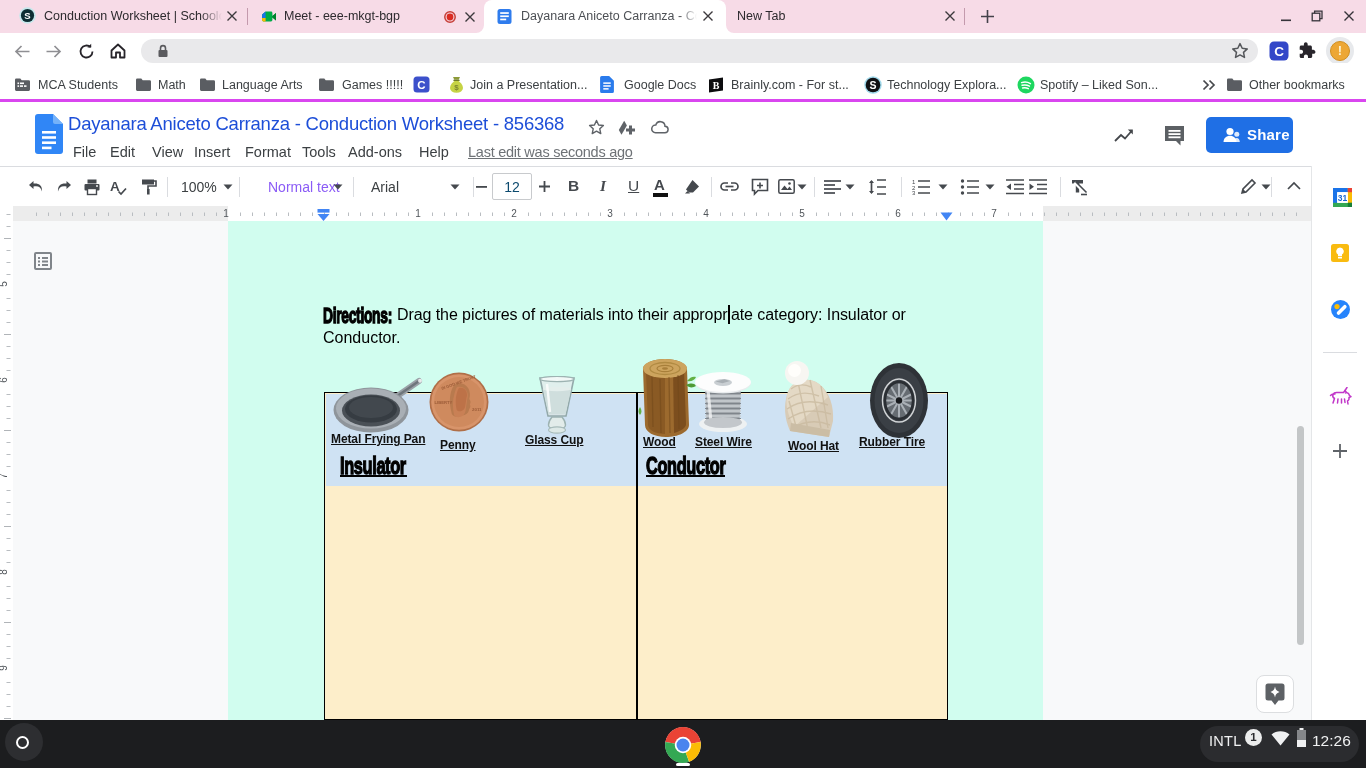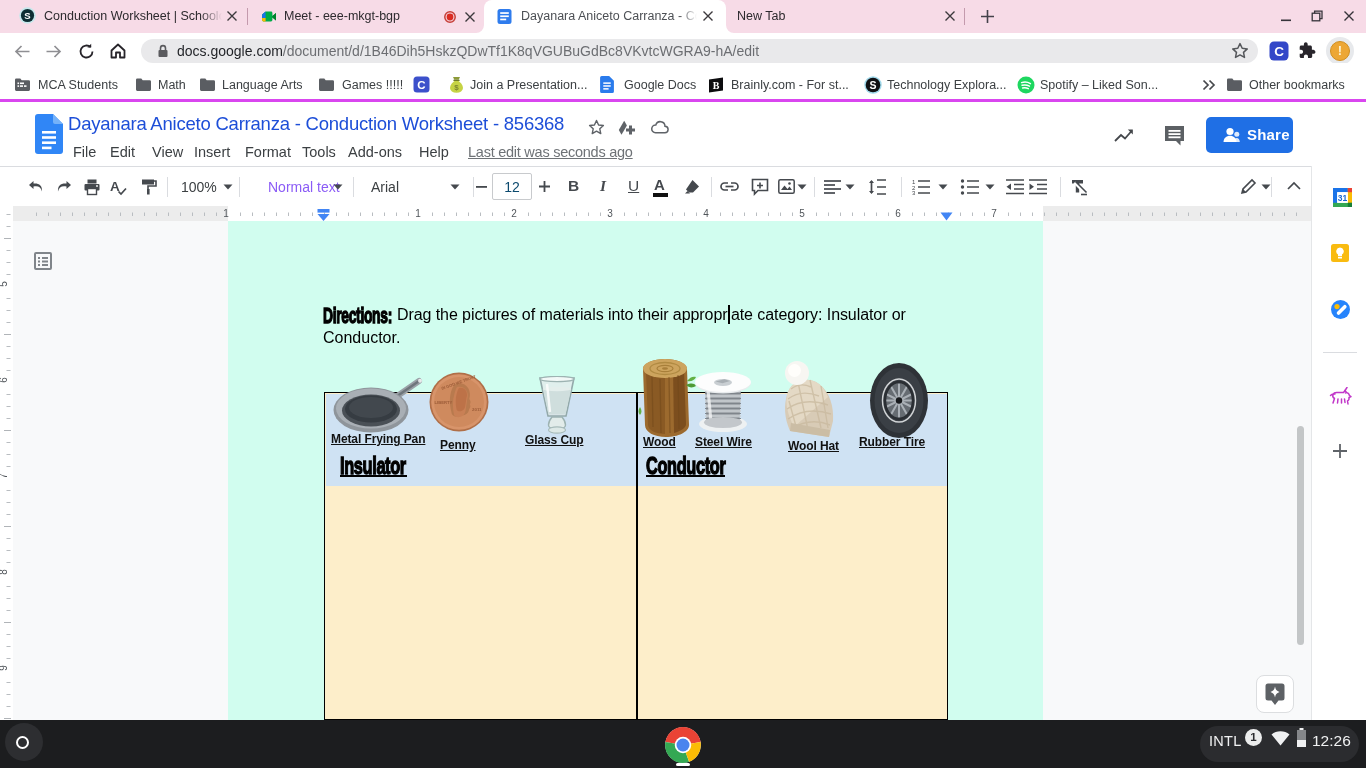--- a/index.html
+++ b/index.html
@@ -121,21 +121,20 @@
         <path d="M13.2 0.8 v3.8 h-3.8 z" fill="#27242a"></path>
       </svg>
   <svg class="ico" style="left:109px;top:9.0px" width="18" height="18" viewBox="0 0 18 18">
         <path d="M2.5 8.5 L9 2.5 L15.5 8.5 V15.5 H11 V10.5 H7 V15.5 H2.5 Z" fill="none" stroke="#27242a" stroke-width="1.8" stroke-linejoin="round"></path>
       </svg>
 
   <svg class="ico" style="left:156px;top:11.0px" width="14" height="15" viewBox="0 0 14 15">
         <rect x="2.5" y="6" width="9" height="7" rx="1" fill="#5a5a5e"></rect>
         <path d="M4.5 6 V4.2 a2.5 2.6 0 0 1 5 0 V6" fill="none" stroke="#5a5a5e" stroke-width="1.6"></path>
       </svg>
-  <div class="abs" style="left:177px;top:10.0px;font-size:14px;color:#1f2125;white-space:nowrap">docs.google.com<span style="color:#6c6e72">/document/d/1B46Dih5HskzQDwTf1K8qVGUBuGdBc8VKvtcWGRA9-hA/edit</span></div>
   <svg class="ico" style="left:1231px;top:9.0px" width="18" height="18" viewBox="0 0 18 18">
         <path d="M9 1.6 L11.2 6.3 L16.3 6.9 L12.5 10.4 L13.5 15.4 L9 12.9 L4.5 15.4 L5.5 10.4 L1.7 6.9 L6.8 6.3 Z" fill="none" stroke="#55575b" stroke-width="1.5" stroke-linejoin="round"></path>
       </svg>
   <svg class="ico" style="left:1269px;top:8.0px" width="20" height="20" viewBox="0 0 20 20">
         <rect x="0.5" y="0.5" width="19" height="19" rx="4.5" fill="#3347c8"></rect>
         <text x="10" y="14.8" font-size="13.5" font-weight="bold" fill="#fff" text-anchor="middle" font-family="Liberation Sans">C</text>
       </svg>
   <svg class="ico" style="left:1297px;top:8.0px" width="19" height="19" viewBox="0 0 24 24">
         <path d="M20.5 11h-1.7V7.6c0-1-.8-1.9-1.9-1.9h-3.4V4c0-1.3-1.1-2.4-2.4-2.4S8.7 2.7 8.7 4v1.7H5.3c-1 0-1.9.8-1.9 1.9V11h1.7c1.4 0 2.6 1.2 2.6 2.6S6.5 16.2 5.1 16.2H3.4v3.4c0 1 .8 1.9 1.9 1.9h3.4v-1.7c0-1.4 1.2-2.6 2.6-2.6s2.6 1.2 2.6 2.6v1.7h3.4c1 0 1.9-.8 1.9-1.9v-3.4h1.7c1.3 0 2.4-1.1 2.4-2.4S21.8 11 20.5 11z" fill="#28252b"></path>
       </svg>

